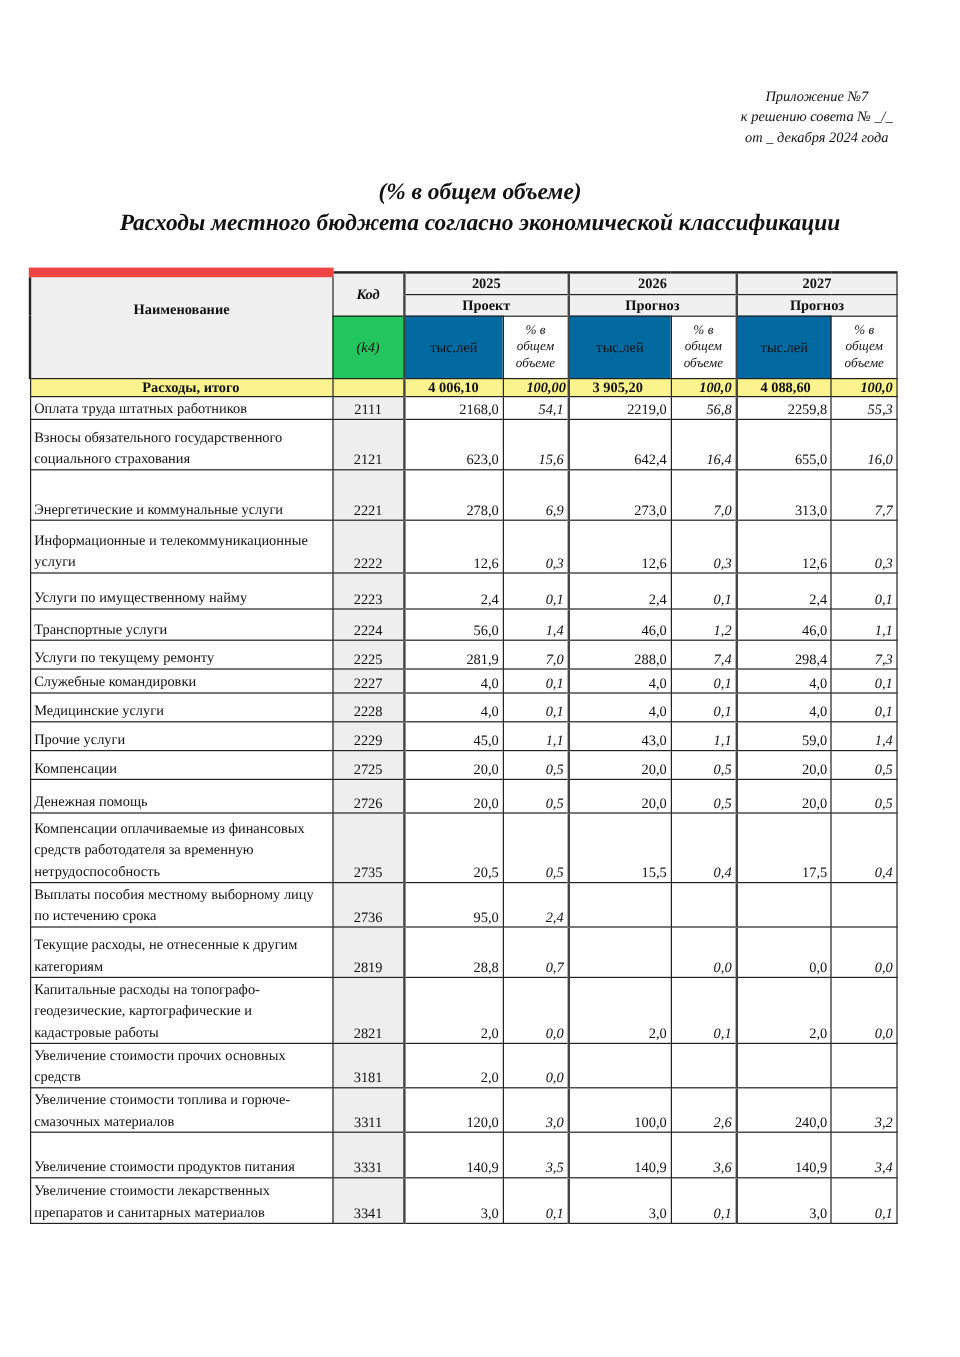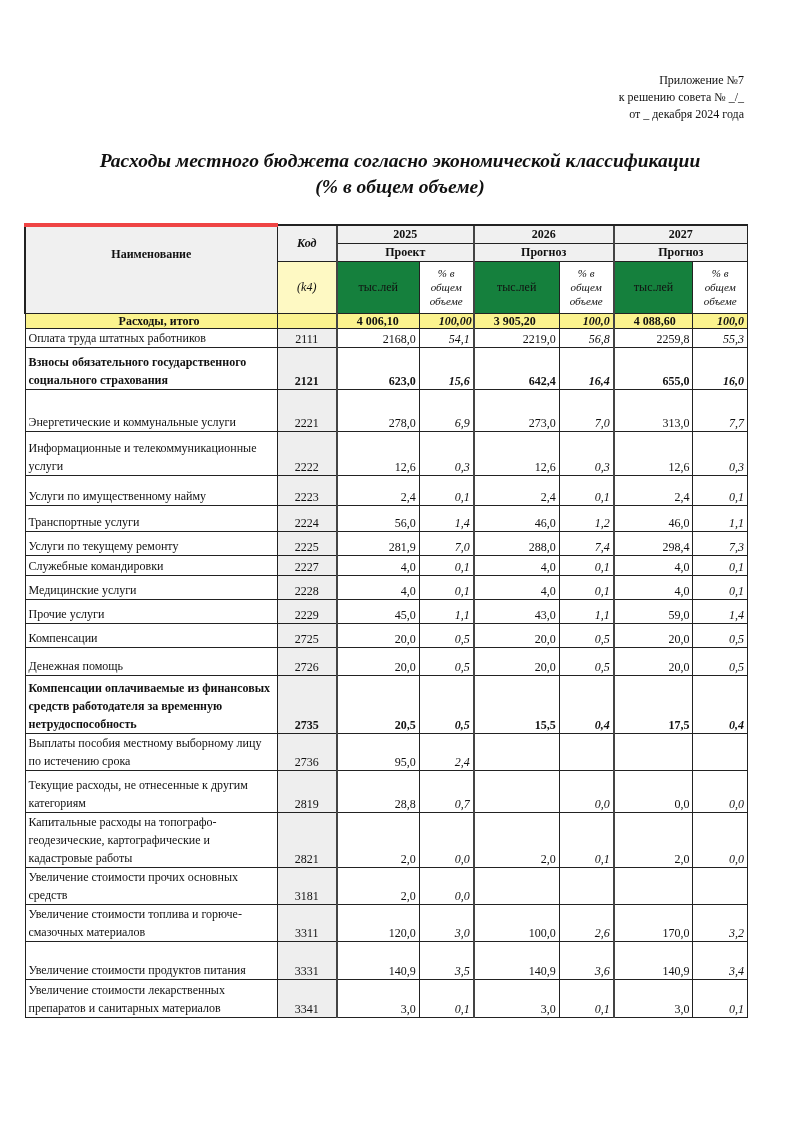--- a/index.html
+++ b/index.html
@@ -1,22 +1,22 @@
 <!DOCTYPE html>
 <html><head>
 <meta charset="utf-8">
 <style>
   html, body { margin: 0; padding: 0; background: #ffffff; }
   body { width: 800px; height: 1131px; position: relative; font-family: "Liberation Serif", "DejaVu Serif", serif; color: #111; overflow: hidden; }
-  .annex { position: absolute; right: 56px; top: 72px; text-align: right; font-size: 12px; line-height: 17px; }
+  .annex { position: absolute; right: 56px; top: 72px; text-align: center; font-style: italic; font-size: 12px; line-height: 17px; }
   .title { position: absolute; left: 0; width: 800px; top: 148px; text-align: center; font-style: italic; font-weight: bold; font-size: 19.5px; line-height: 26px; font-family: "Liberation Serif", serif; }
   table.budget { position: absolute; left: 24px; top: 223px; width: 724px; border-collapse: collapse; table-layout: fixed; font-size: 12px; }
   table.budget td, table.budget th { border: 1px solid #222; padding: 0 3px; vertical-align: bottom; }
   th { font-weight: bold; background: #f0f0f0; text-align: center; vertical-align: middle !important; }
-  th.sub { background: #15803d; font-weight: normal; }
+  th.sub { background: #0369a1; font-weight: normal; }
   th.pct { font-style: italic; font-weight: normal; background: #ffffff; font-size: 11px; line-height: 14px; }
   th.kod { font-style: italic; }
   td.name { text-align: left; line-height: 18px; border-left: 2px solid #222; }
   td.code { background: #eeeeee; text-align: center; }
   td.num { text-align: right; }
   td.pct { text-align: right; font-style: italic; border-bottom: 2px solid #222; }
   td.last { border-right: 2px solid #555; }
   tr.total td { background: #fbf38e; font-weight: bold; height: 14px; line-height: 14px; padding-left: 19px; }
   tr.total td.pct { }
   tr.total td.name { text-align: center; }
@@ -26,50 +26,50 @@
 </head>
 <body>
 
 <div class="annex">
   <div>Приложение №7</div>
   <div>к решению совета № _/_</div>
   <div>от _ декабря 2024 года</div>
 </div>
 
 <div class="title">
+  <div>(% в общем объеме)</div>
   <div>Расходы местного бюджета согласно экономической классификации</div>
-  <div>(% в общем объеме)</div>
 </div>
 
 <table class="budget">
   <colgroup>
     <col style="width:245px">
       <col style="width:58px">
     <col style="width:80px">
       <col style="width:53px">
     <col style="width:83px">
       <col style="width:53px">
     <col style="width:77px">
       <col style="width:53px">
   </colgroup>
   <thead>
     <tr style="height:18px">
-      <th rowspan="3" style="border-left:2px solid #222;border-top:4px solid #ef4444;vertical-align:top !important;padding-top:20px;">Наименование</th>
+      <th rowspan="3" style="border-left:2px solid #222;border-top:8px solid #ef4444;vertical-align:top !important;padding-top:20px;">Наименование</th>
       <th class="kod" rowspan="2" style="border-top:2px solid #222;">Код</th>
       <th colspan="2" class="yr" style="border-top:2px solid #222;">2025</th>
       <th colspan="2" class="yr" style="border-top:2px solid #222;">2026</th>
       <th colspan="2" class="yr last" style="border-top:2px solid #222;">2027</th>
     </tr>
     <tr style="height:18px">
       <th colspan="2" class="yr">Проект</th>
       <th colspan="2" class="yr">Прогноз</th>
       <th colspan="2" class="yr last">Прогноз</th>
     </tr>
     <tr style="height:52px">
-      <th class="kod pct" style="background:#fef9c3;font-size:12px;">(k4)</th>
+      <th class="kod pct" style="background:#22c55e;font-size:12px;">(k4)</th>
       <th class="sub yr">тыс.лей</th>
       <th class="pct">% в общем объеме</th>
       <th class="sub yr">тыс.лей</th>
       <th class="pct">% в общем объеме</th>
       <th class="sub yr">тыс.лей</th>
       <th class="pct last">% в общем объеме</th>
     </tr>
   </thead>
   <tbody id="tbody">
     <tr class="total">
@@ -85,21 +85,21 @@
   <tr style="height: 14px;">
         <td class="name">Оплата труда штатных работников</td>
         <td class="code">2111</td>
         <td class="num yr">2168,0</td>
         <td class="pct">54,1</td>
         <td class="num yr">2219,0</td>
         <td class="pct">56,8</td>
         <td class="num yr">2259,8</td>
         <td class="pct last">55,3</td>
       </tr>
-      <tr style="height: 42px; font-weight: bold;">
+      <tr style="height: 42px;">
         <td class="name">Взносы обязательного государственного социального страхования</td>
         <td class="code">2121</td>
         <td class="num yr">623,0</td>
         <td class="pct">15,6</td>
         <td class="num yr">642,4</td>
         <td class="pct">16,4</td>
         <td class="num yr">655,0</td>
         <td class="pct last">16,0</td>
       </tr>
       <tr style="height: 42px;">
@@ -195,21 +195,21 @@
       <tr style="height: 28px;">
         <td class="name">Денежная помощь</td>
         <td class="code">2726</td>
         <td class="num yr">20,0</td>
         <td class="pct">0,5</td>
         <td class="num yr">20,0</td>
         <td class="pct">0,5</td>
         <td class="num yr">20,0</td>
         <td class="pct last">0,5</td>
       </tr>
-      <tr style="height: 58px; font-weight: bold;">
+      <tr style="height: 58px;">
         <td class="name">Компенсации оплачиваемые из финансовых средств работодателя за временную нетрудоспособность</td>
         <td class="code">2735</td>
         <td class="num yr">20,5</td>
         <td class="pct">0,5</td>
         <td class="num yr">15,5</td>
         <td class="pct">0,4</td>
         <td class="num yr">17,5</td>
         <td class="pct last">0,4</td>
       </tr>
       <tr style="height: 36px;">
@@ -252,21 +252,21 @@
         <td class="num yr"></td>
         <td class="pct last"></td>
       </tr>
       <tr style="height: 36px;">
         <td class="name">Увеличение стоимости топлива и горюче-смазочных материалов</td>
         <td class="code">3311</td>
         <td class="num yr">120,0</td>
         <td class="pct">3,0</td>
         <td class="num yr">100,0</td>
         <td class="pct">2,6</td>
-        <td class="num yr">170,0</td>
+        <td class="num yr">240,0</td>
         <td class="pct last">3,2</td>
       </tr>
       <tr style="height: 38px;">
         <td class="name">Увеличение стоимости продуктов питания</td>
         <td class="code">3331</td>
         <td class="num yr">140,9</td>
         <td class="pct">3,5</td>
         <td class="num yr">140,9</td>
         <td class="pct">3,6</td>
         <td class="num yr">140,9</td>

